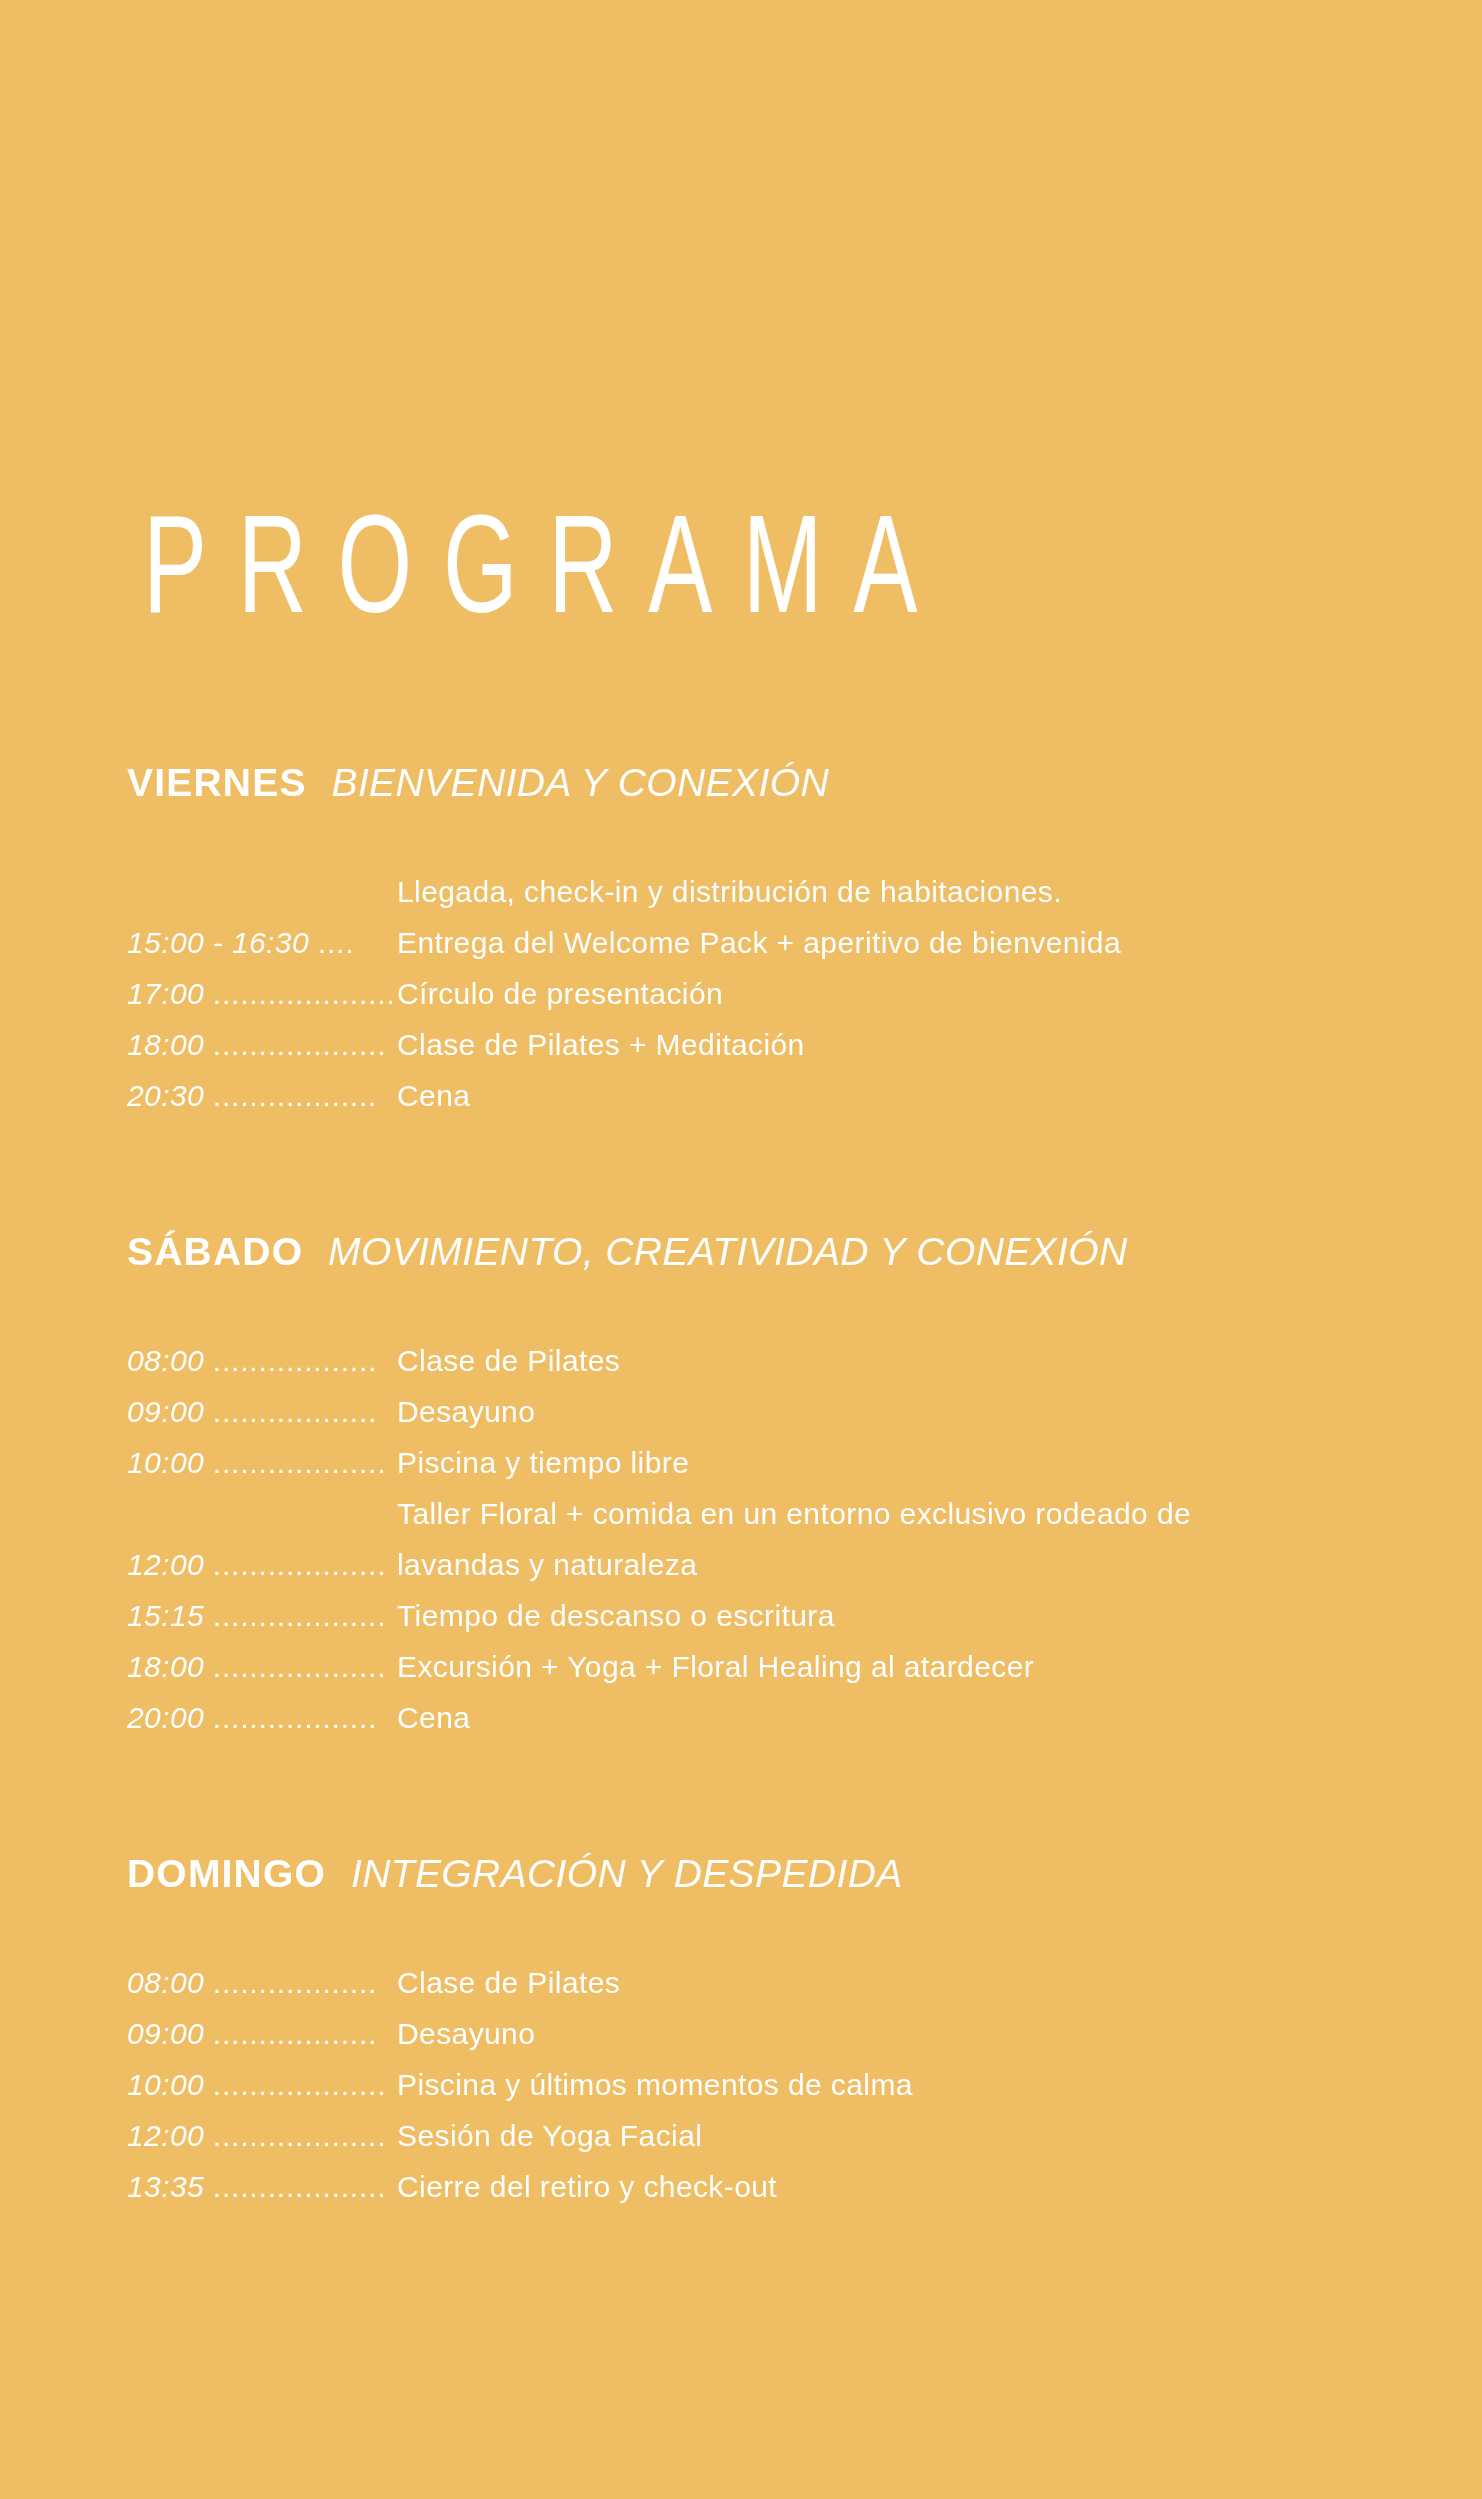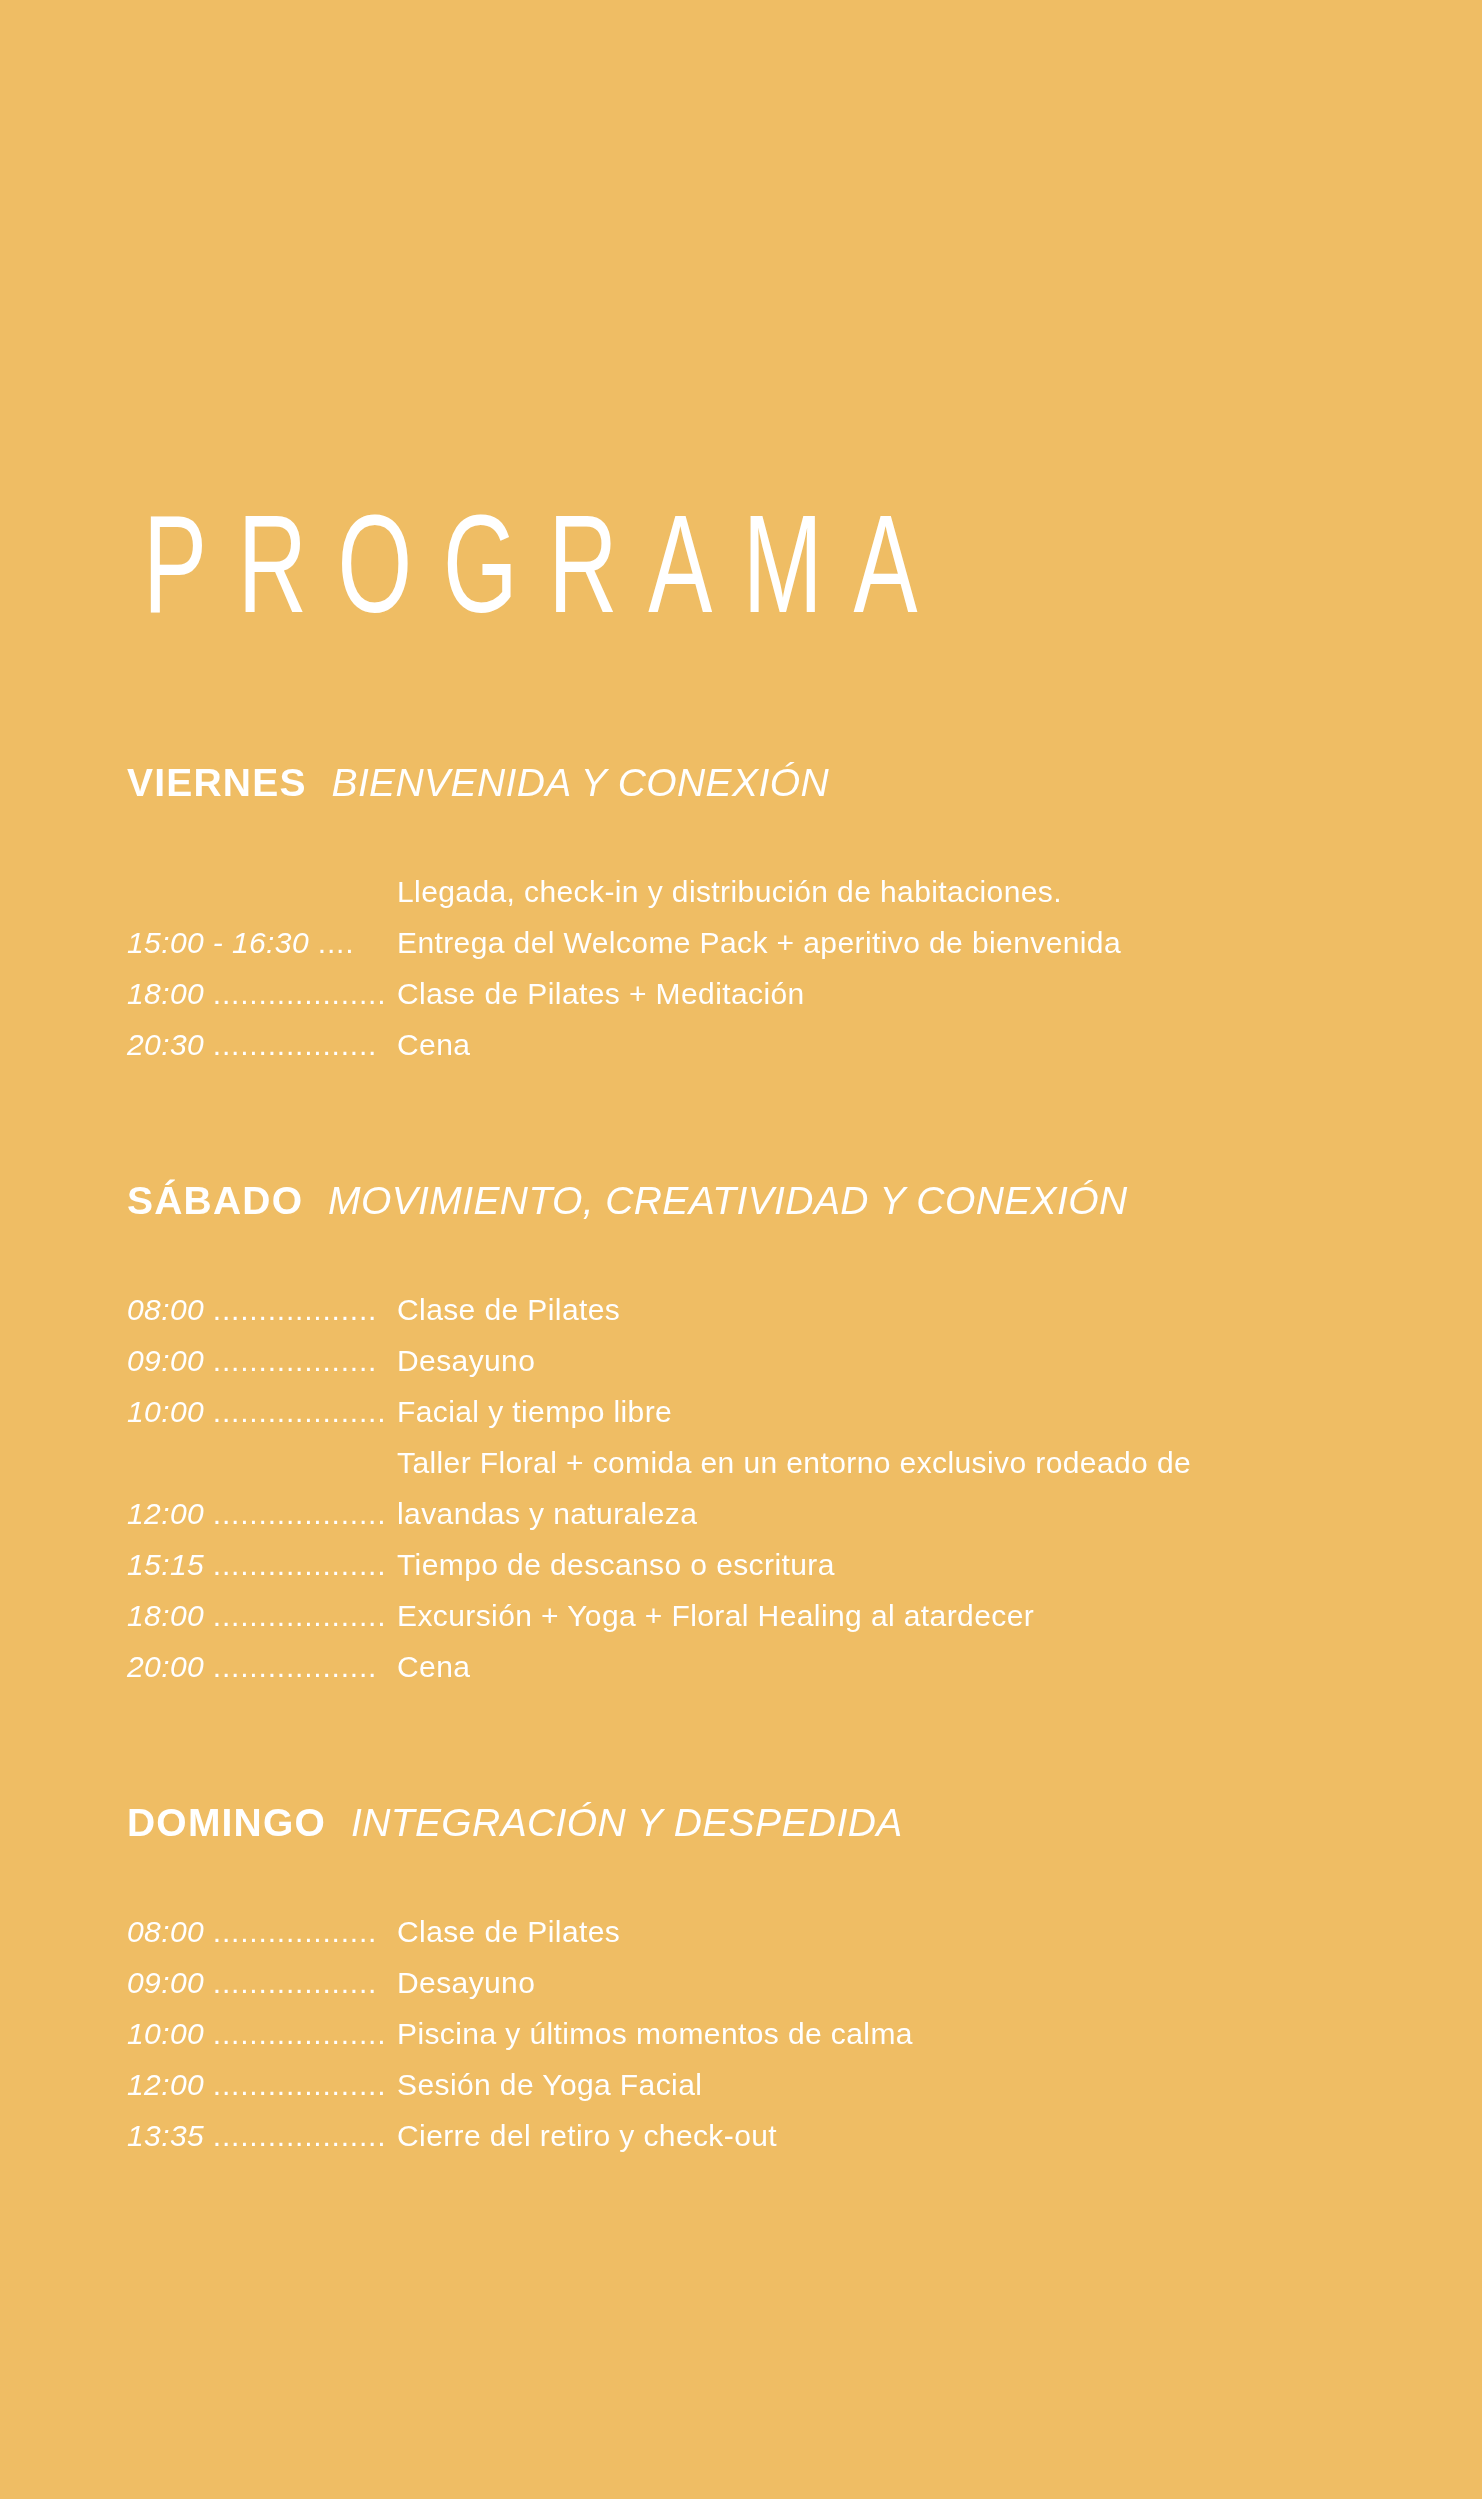--- a/index.html
+++ b/index.html
@@ -84,20 +84,26 @@
         <h2 class="section-header"><span class="day">VIERNES</span> <span class="subtitle">BIENVENIDA Y CONEXIÓN</span></h2>
         <div class="rows">
           <div class="row">
             <div class="time"><span class="time-text">15:00 - 16:30</span> <span class="leader">....</span></div>
             <div class="desc">
               <div class="desc-line">Llegada, check-in y distribución de habitaciones.</div>
               <div class="desc-line">Entrega del Welcome Pack + aperitivo de bienvenida</div>
             </div>
           </div>
           <div class="row">
+            <div class="time"><span class="time-text">17:00</span> <span class="leader">....................</span></div>
+            <div class="desc">
+              <div class="desc-line">Círculo de presentación</div>
+            </div>
+          </div>
+          <div class="row">
             <div class="time"><span class="time-text">18:00</span> <span class="leader">...................</span></div>
             <div class="desc">
               <div class="desc-line">Clase de Pilates + Meditación</div>
             </div>
           </div>
           <div class="row">
             <div class="time"><span class="time-text">20:30</span> <span class="leader">..................</span></div>
             <div class="desc">
               <div class="desc-line">Cena</div>
             </div>
@@ -115,21 +121,21 @@
           </div>
           <div class="row">
             <div class="time"><span class="time-text">09:00</span> <span class="leader">..................</span></div>
             <div class="desc">
               <div class="desc-line">Desayuno</div>
             </div>
           </div>
           <div class="row">
             <div class="time"><span class="time-text">10:00</span> <span class="leader">...................</span></div>
             <div class="desc">
-              <div class="desc-line">Facial y tiempo libre</div>
+              <div class="desc-line">Piscina y tiempo libre</div>
             </div>
           </div>
           <div class="row">
             <div class="time"><span class="time-text">12:00</span> <span class="leader">...................</span></div>
             <div class="desc">
               <div class="desc-line">Taller Floral + comida en un entorno exclusivo rodeado de</div>
               <div class="desc-line">lavandas y naturaleza</div>
             </div>
           </div>
           <div class="row">

